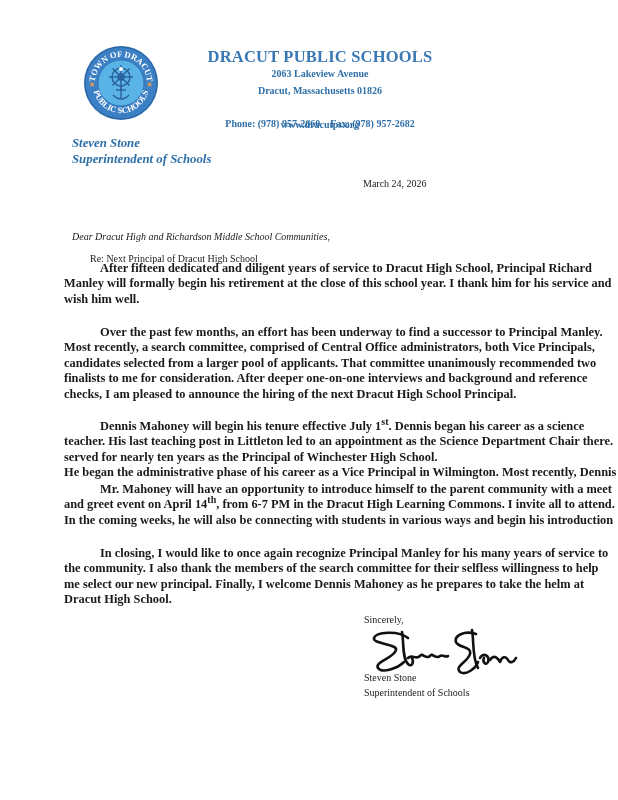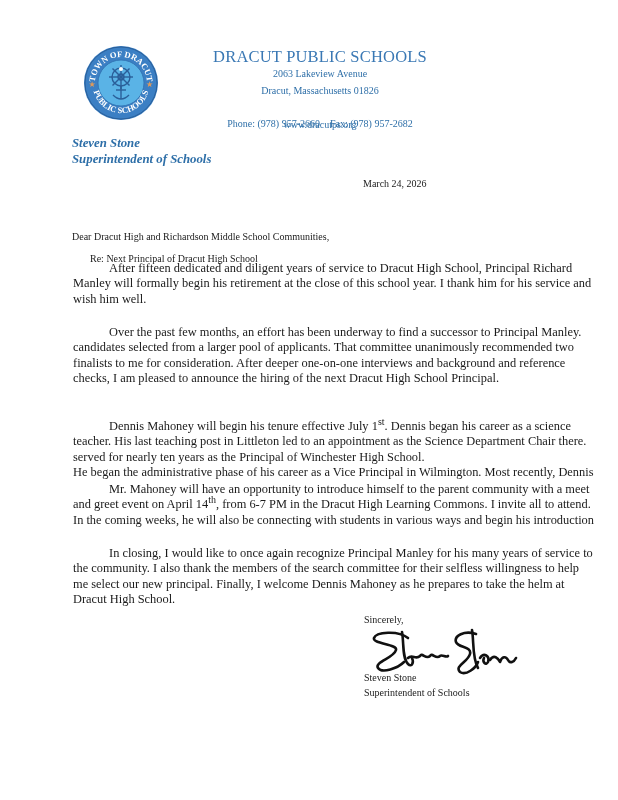--- a/index.html
+++ b/index.html
@@ -1,25 +1,25 @@
 <!DOCTYPE html>
 <html><head>
 <meta charset="utf-8">
 <style>
   html, body { margin:0; padding:0; background:#ffffff; }
   body { width:618px; height:800px; position:relative; overflow:hidden;
          font-family:"Liberation Serif", "DejaVu Serif", serif; color:#1a1a1a; }
   .abs { position:absolute; }
   .logo { left:83px; top:45px; width:76px; height:76px; }
-  .hdr { position:absolute; left:180px; width:280px; text-align:center; font-weight:normal; color:#2e6fa8; white-space:nowrap; }
+  .hdr { position:absolute; left:180px; width:280px; text-align:center; font-weight:bold; color:#2e6fa8; white-space:nowrap; }
   .hdr.title { top:47px; font-size:16.5px; letter-spacing:0.2px; color:#3a78b4; }
   .hdr.line { font-size:10px; }
   .sender { left:72px; font-style:italic; font-weight:bold; font-size:12.8px; color:#2e6fa8; white-space:nowrap; }
   .txt { font-size:10px; line-height:15.4px; white-space:nowrap; }
-  .para { position:absolute; left:73px; width:480px; font-size:12.4px; line-height:15.4px; }
+  .para { position:absolute; left:64px; width:480px; font-size:12.4px; line-height:15.4px;font-weight:bold; }
   .para .ln { display:block; white-space:nowrap; }
   .para .ln.first { text-indent:36px; }
   sup { font-size:10px; line-height:0; vertical-align:super; }
   .sig-svg { left:368px; top:628px; width:152px; height:48px; }
 </style>
 </head>
 <body>
 
 <svg class="abs logo" viewBox="0 0 76 76">
   <defs>
@@ -62,30 +62,31 @@
   <span>Phone: (978) 957-2660</span>&nbsp;&nbsp;&nbsp;&nbsp;<span>Fax:  (978) 957-2682</span>
 </div>
 <div class="hdr line" style="top:119px;">www.dracutps.org</div>
 
 <div class="abs sender" style="top:136px;">Steven Stone</div>
 <div class="abs sender" style="top:152px;">Superintendent of Schools</div>
 
 <div class="abs txt" style="left:363px; top:176px;">March 24, 2026</div>
 
 <div class="abs txt" style="left:90px; top:203px;margin-top:48px;">Re: Next Principal of Dracut High School</div>
-<div class="abs txt" style="left:72px; top:229px;">Dear Dracut High and Richardson Middle School Communities,</div>
+<div class="abs txt" style="left:72px; top:229px;font-style:italic;">Dear Dracut High and Richardson Middle School Communities,</div>
 
 <div class="para" style="top:261px;">
   <span class="ln first">After fifteen dedicated and diligent years of service to Dracut High School, Principal Richard</span>
   <span class="ln">Manley will formally begin his retirement at the close of this school year.  I thank him for his service and</span>
   <span class="ln">wish him well.</span>
 </div>
 
 <div class="para" style="top:325px;">
   <span class="ln first">Over the past few months, an effort has been underway to find a successor to Principal Manley.</span>
+  <span class="ln">Most recently, a search committee, comprised of Central Office administrators, both Vice Principals,</span>
   <span class="ln">candidates selected from a larger pool of applicants.  That committee unanimously recommended two</span>
   <span class="ln">finalists to me for consideration.  After deeper one-on-one interviews and background and reference</span>
   <span class="ln">checks, I am pleased to announce the hiring of the next Dracut High School Principal.</span>
 </div>
 
 <div class="para" style="top:419px;">
   <span class="ln first"><span>Dennis Mahoney will begin his tenure effective July 1</span><sup>st</sup><span>.  Dennis began his career as a science</span></span>
   <span class="ln">teacher.  His last teaching post in Littleton led to an appointment as the Science Department Chair there.</span>
   <span class="ln">served for nearly ten years as the Principal of Winchester High School.</span>
   <span class="ln">He began the administrative phase of his career as a Vice Principal in Wilmington.  Most recently, Dennis</span>

